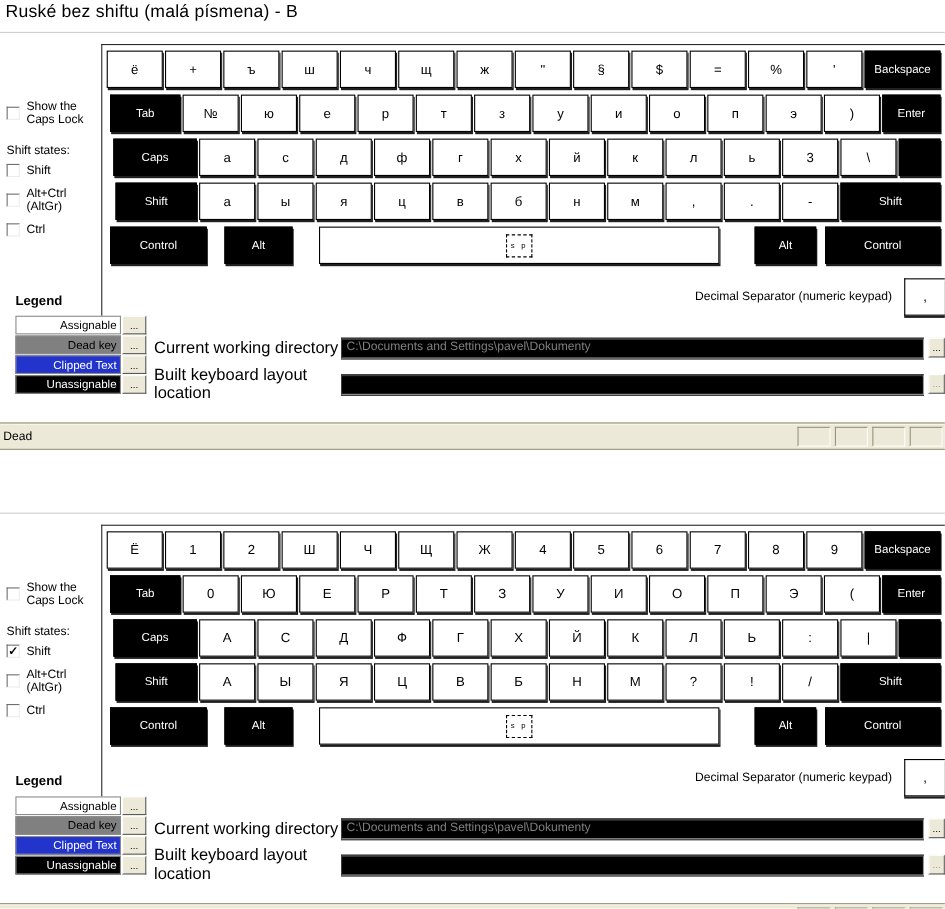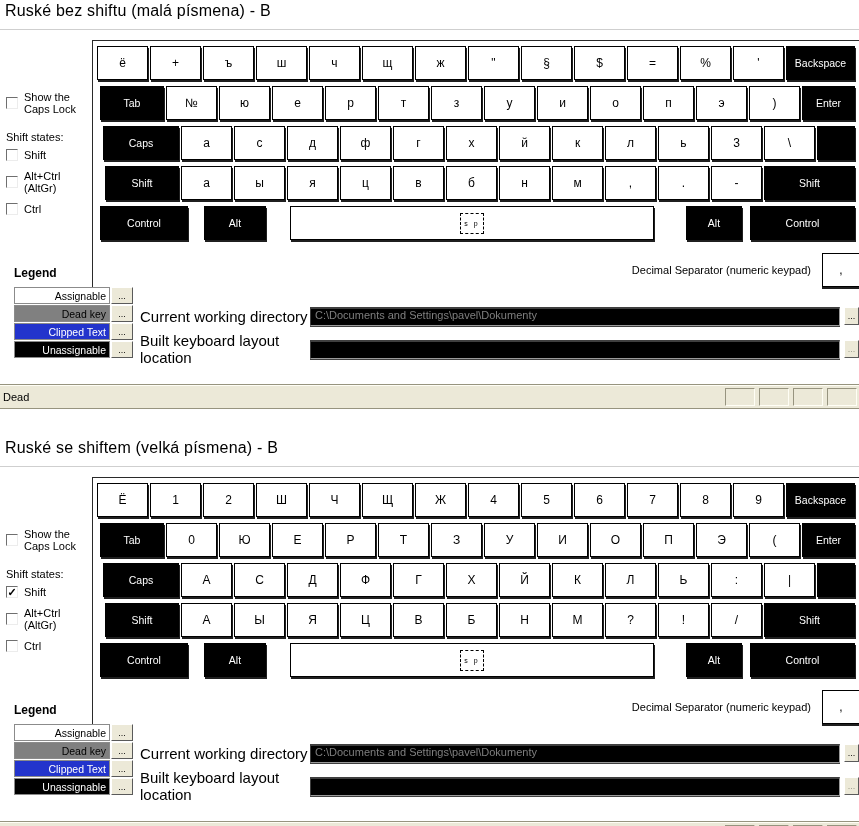--- a/index.html
+++ b/index.html
@@ -233,21 +233,20 @@
       <div class="status-panels">
           <div class="status-panel"></div>
           <div class="status-panel"></div>
           <div class="status-panel"></div>
           <div class="status-panel"></div>
         </div>
     </div>
   </section>
 
   <section class="ksection">
-    <h1 class="sec-title">Ruské se shiftem (velká písmena) - B</h1>
     <div class="title-rule"></div>
 
     <div class="left-panel">
       <div class="chk-row">
         <span class="chk-box"></span>
         <span class="chk-label">Show the Caps Lock</span>
       </div>
       <div class="shift-states">Shift states:</div>
       <div class="chk-row">
         <span class="chk-box">✓</span>

